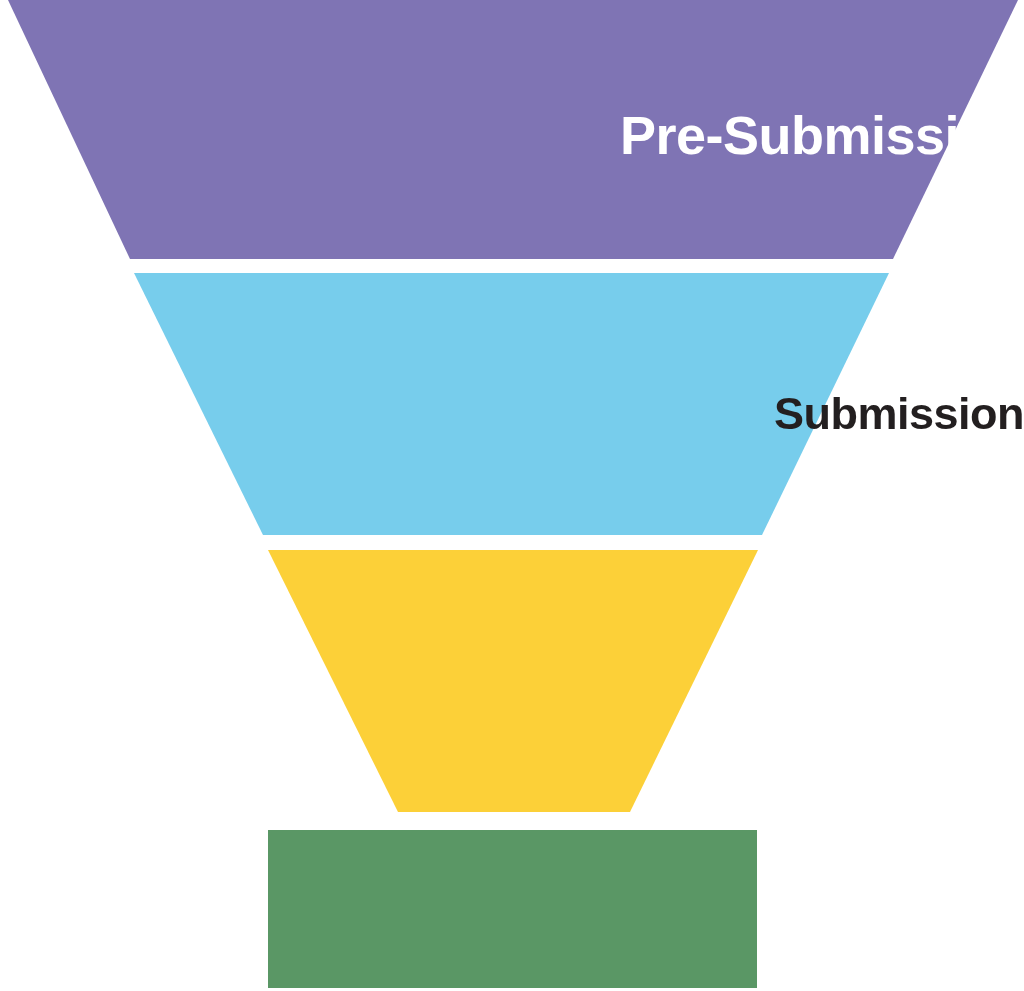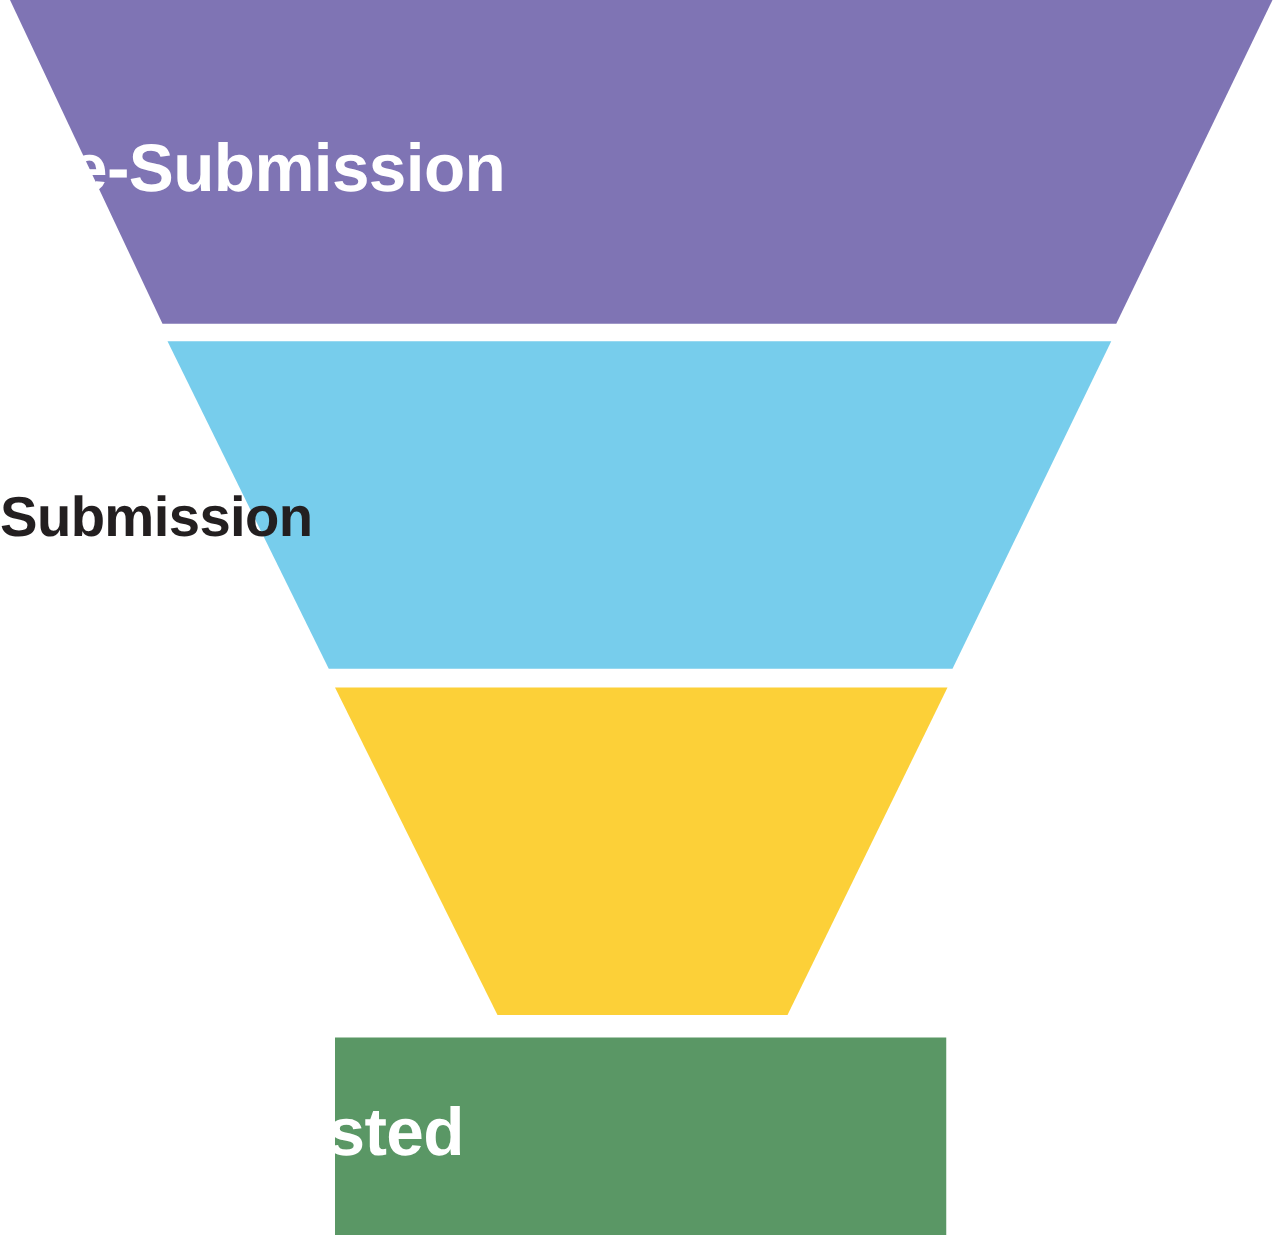--- a/index.html
+++ b/index.html
@@ -28,21 +28,21 @@
     top: 0;
     width: 1024px;
     height: 991px;
     display: block;
   }
 
   .stage-label {
     position: absolute;
     left: 0;
     width: 1024px;
-    text-align: left;
+    text-align: right;
     font-family: "Liberation Sans", sans-serif;
     font-weight: bold;
     letter-spacing: -0.5px;
     white-space: nowrap;
     pointer-events: none;
     -webkit-font-smoothing: antialiased;
   }
 
   .label-pre-submission {
     top: 104px;
@@ -82,15 +82,14 @@
     <polygon points="134,273 889,273 762,535 263,535" fill="#77cdec"></polygon>
     <polygon points="268,550 758,550 630,812 398,812" fill="#fcd038"></polygon>
     <rect x="268" y="830" width="489" height="158" fill="#5a9765"></rect>
   </svg>
 
   <div class="stage-label label-pre-submission" style="color: rgb(255, 255, 255);">Pre-Submission</div>
 
   <div class="stage-label label-submission" style="color: rgb(35, 31, 32);">Submission</div>
 
 
-  <div class="stage-label label-product-listed" style="color: rgb(255, 255, 255);">Product Listed</div>
 
 </div>
 
 </body></html>

